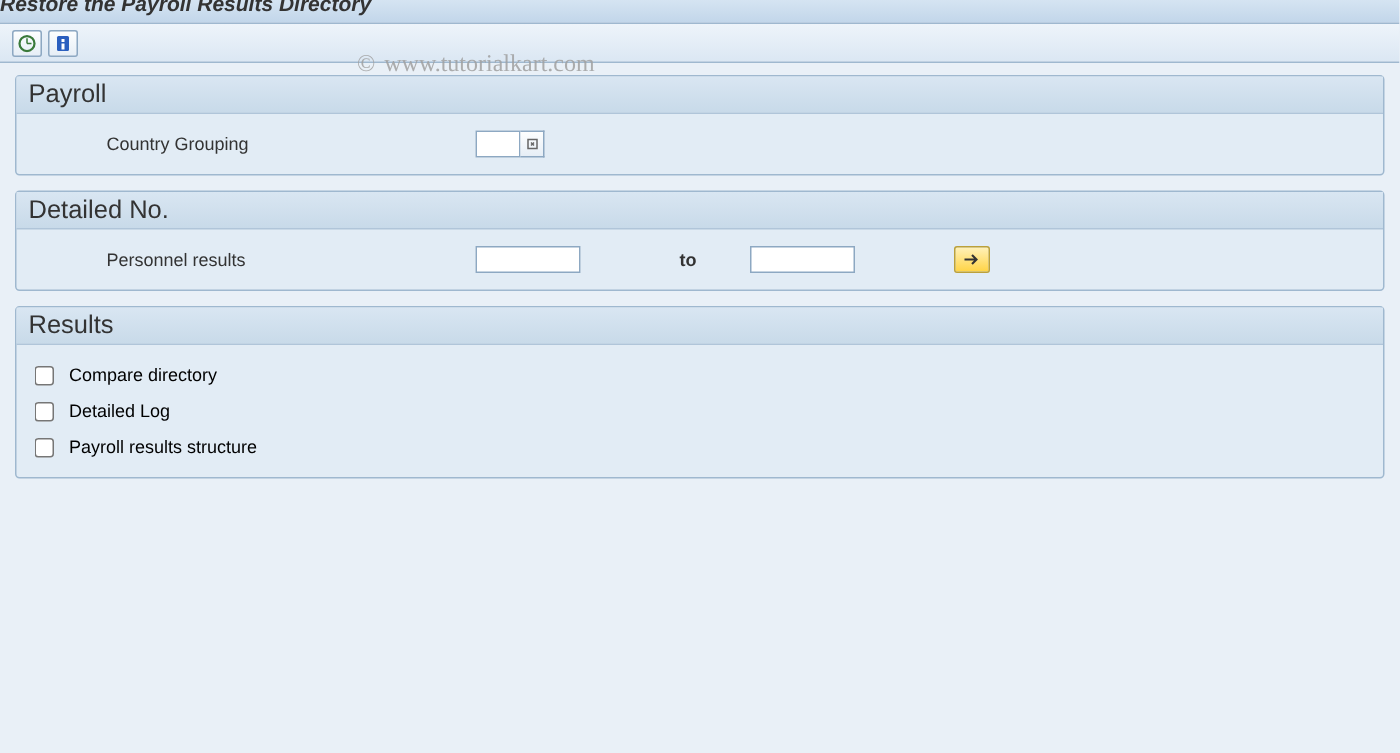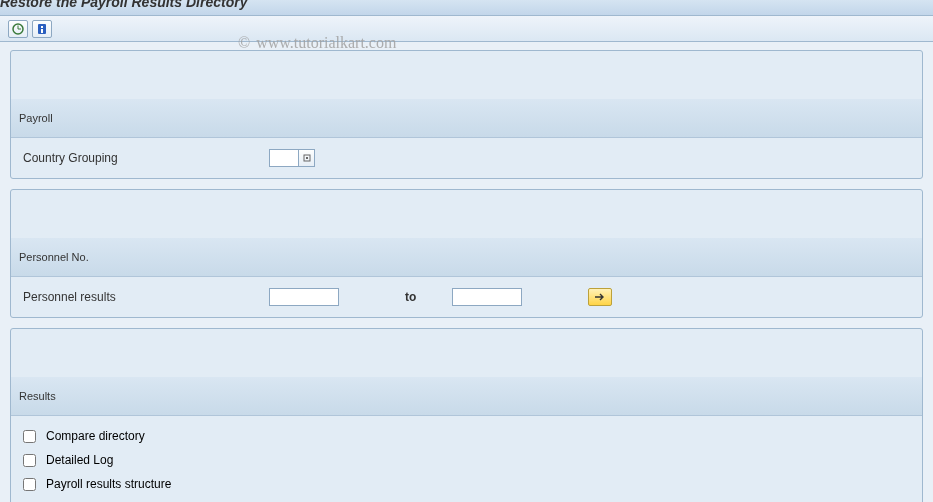--- a/index.html
+++ b/index.html
@@ -48,37 +48,37 @@
     }
     .group {
       border: 1px solid #9fb8cf;
       border-radius: 3px;
       margin-bottom: 10px;
       background: #e2ecf5;
     }
     .group-header {
       background: linear-gradient(#d9e6f2,#c8dae9);
       border-bottom: 1px solid #b0c5d9;
-      padding: 13px 8px;
-      font-size: 11px;
+      padding: 2px 8px;
+      font-size: 17px;
       color: #333;
-      margin-top: 48px;
     }
     .group-body {
       padding: 8px 12px;
     }
     .row {
       display: flex;
       align-items: center;
       height: 24px;
       gap: 6px;
     }
     .label {
       width: 240px;
       color: #333;
+      margin-left: 48px;
     }
     .input-narrow {
       width: 70px;
       height: 18px;
       border: 1px solid #8da8c2;
       background: #fff;
       font-size: 12px;
       padding: 0 2px;
     }
     .to-label {
@@ -168,21 +168,21 @@
               <line x1="3" y1="3" x2="5" y2="5" stroke="#666"></line>
               <line x1="5" y1="3" x2="3" y2="5" stroke="#666"></line>
             </svg>
           </div>
         </div>
       </div>
     </div>
   </div>
 
   <div class="group">
-    <div class="group-header">Personnel No.</div>
+    <div class="group-header">Detailed No.</div>
     <div class="group-body">
       <div class="row">
         <span class="label">Personnel results</span>
         <input class="input-narrow" value="" style="">
         <span class="to-label">to</span>
         <input class="input-narrow" value="" style="">
         <div class="yellow-btn">
           <svg width="12" height="8" viewBox="0 0 12 8">
             <path d="M1 4 L8 4 M6 1 L9 4 L6 7" fill="none" stroke="#333" stroke-width="1.4"></path>
           </svg>

